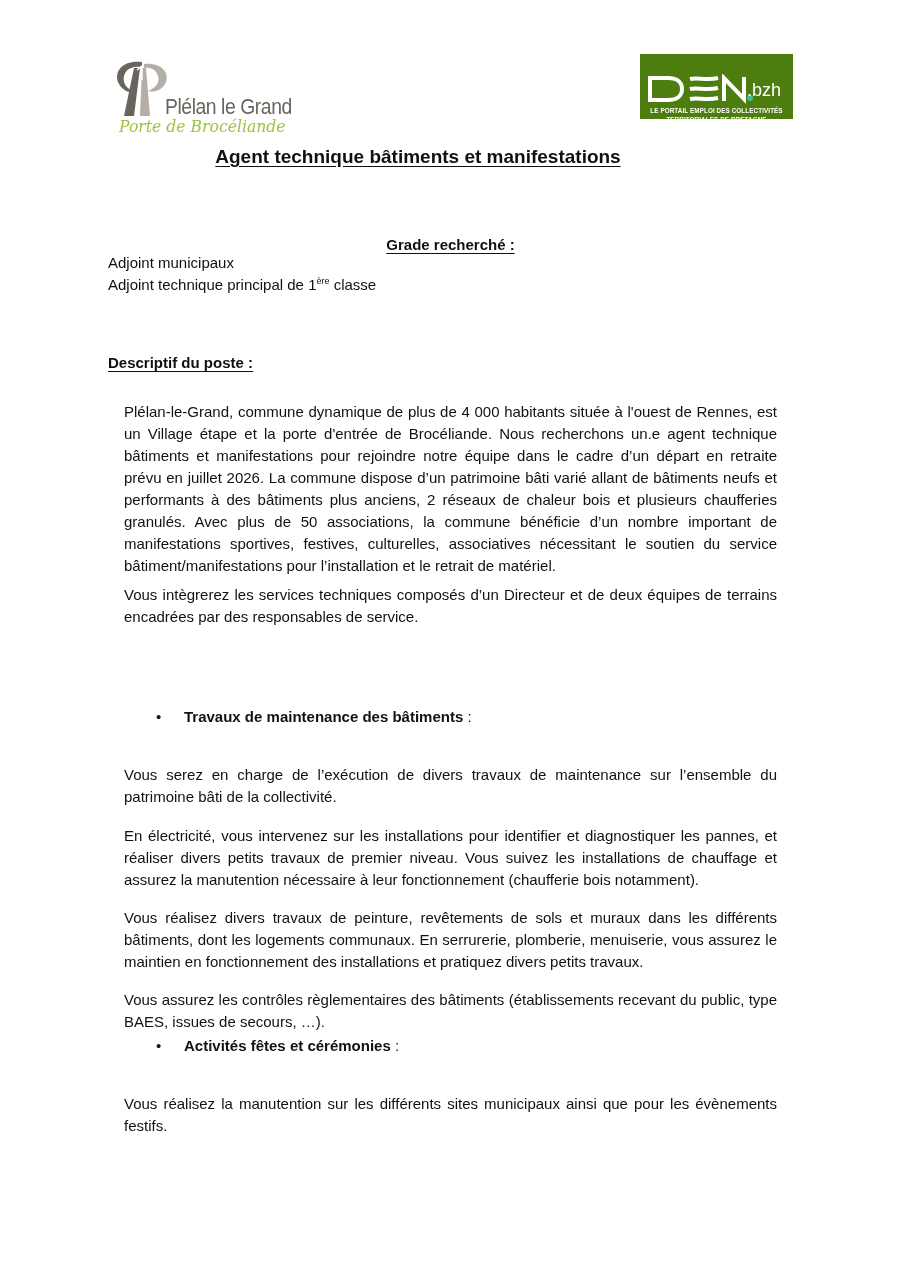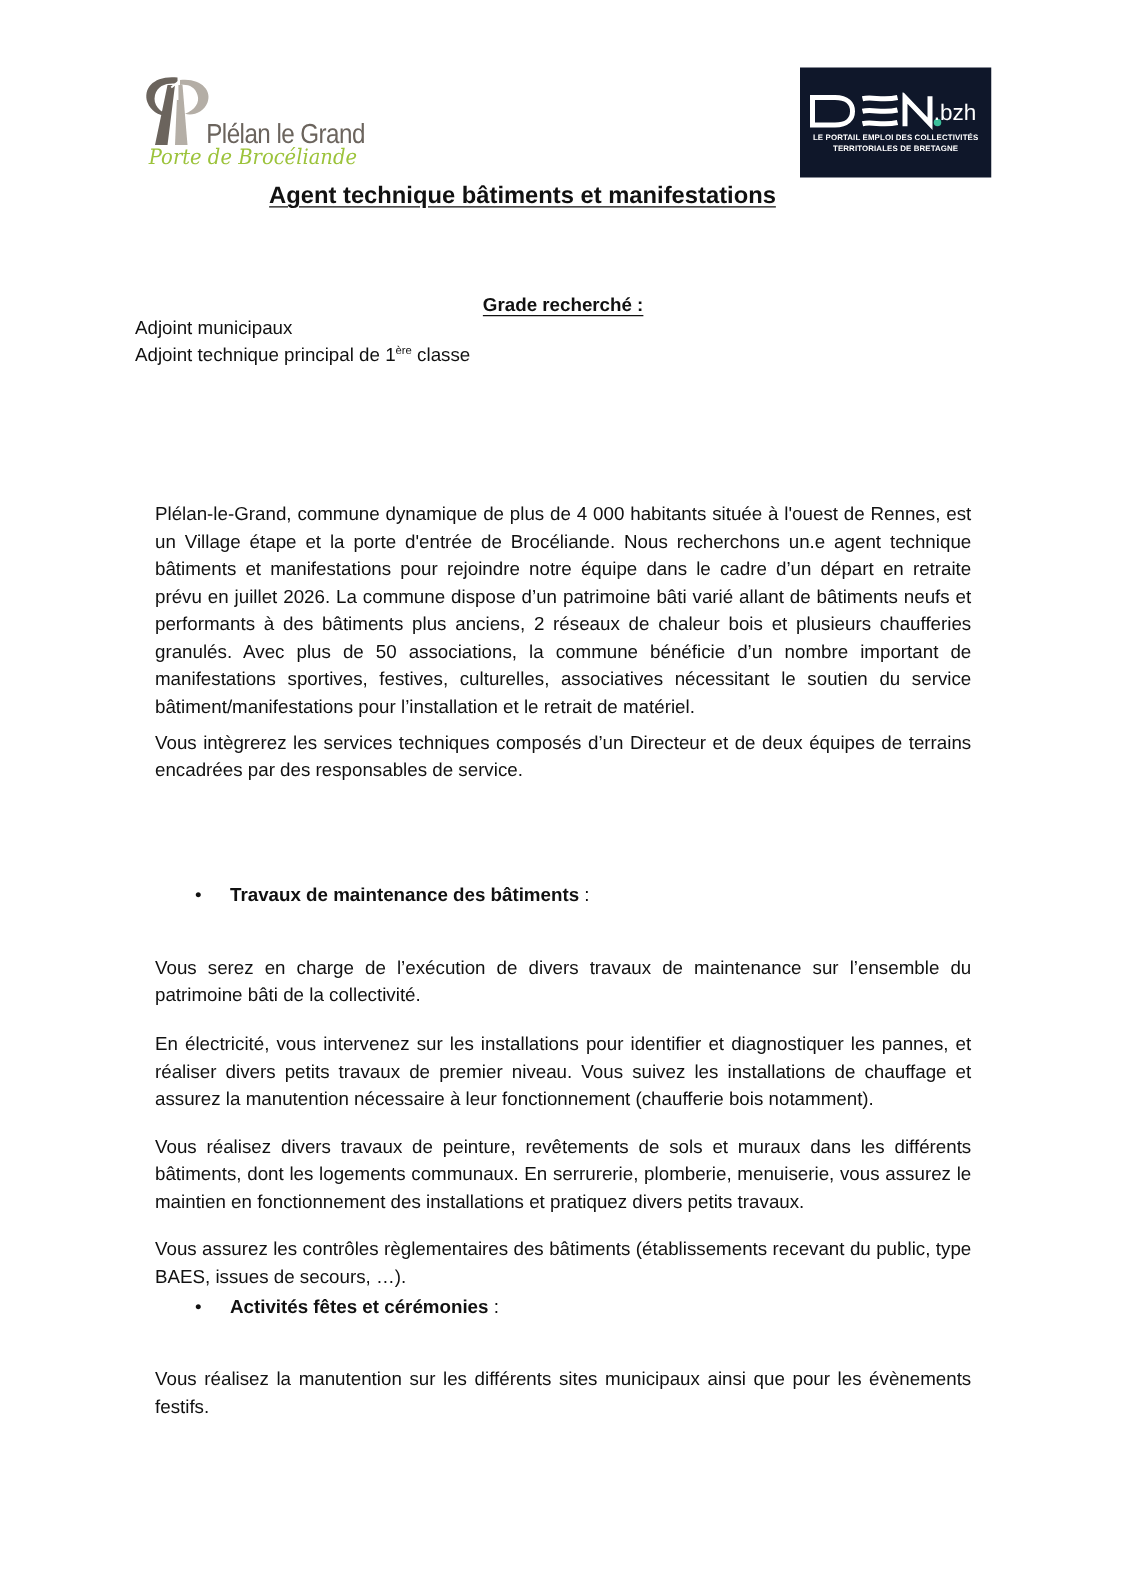--- a/index.html
+++ b/index.html
@@ -8,21 +8,21 @@
   .page { position:absolute; left:0; top:0; width:900px; height:1273px; }
 
   
   .logo-left { position:absolute; left:112px; top:58px; width:180px; height:80px; }
   .logo-left svg { position:absolute; left:0; top:0; }
   .logo-left .town-name { position:absolute; left:53px; top:36px; font-size:22px; color:#6b645d;
         letter-spacing:-0.5px; font-family:"Liberation Sans", sans-serif; white-space:nowrap; transform:scaleX(0.88); transform-origin:left top; }
   .logo-left .tagline { position:absolute; left:7px; top:58px; font-size:17px; color:#9cc33b;
         font-family:"DejaVu Serif", serif; font-style:italic; white-space:nowrap; transform:scaleX(0.92); transform-origin:left top; }
 
-  .logo-right { position:absolute; left:640px; top:54px; width:153px; height:88px; background:#0f172a; }
+  .logo-right { position:absolute; left:640px; top:54px; width:153px; height:65px; background:#4d7c0f; }
   .logo-right .den { position:absolute; left:8px; top:20px; width:140px; height:30px; }
   .logo-right .den-bzh { position:absolute; left:107px; top:26px; color:#fff; font-size:18px; }
   .logo-right .sub { position:absolute; left:0; width:153px; top:52px; text-align:center; color:#fff;
         font-size:6.3px; line-height:9px; font-weight:bold; letter-spacing:0.1px; }
 
   .title { position:absolute; left:0; width:836px; top:146px; text-align:center; font-weight:bold;
            font-size:19px; text-decoration:underline; text-underline-offset:3px; color:#111; }
 
   .content { position:absolute; left:108px; width:685px; font-size:15px; line-height:22px; color:#111; }
   .h { font-weight:bold; text-decoration:underline; text-underline-offset:3px; }
@@ -72,20 +72,23 @@
   <div class="title">Agent technique bâtiments et manifestations</div>
 
   <div class="content" style="top:234px;text-align:center;">
     <div class="h">Grade recherché :</div>
   </div>
   <div class="content" style="top:252px;">
     <div><span>Adjoint municipaux</span></div>
     <div><span>Adjoint technique principal de 1</span><sup>ère</sup><span> classe</span></div>
   </div>
 
+  <div class="content" style="top:352px;">
+    <div class="h">Descriptif du poste :</div>
+  </div>
   <div class="content" style="top:385px;">
     <p class="p">Plélan-le-Grand, commune dynamique de plus de 4 000 habitants située à l'ouest de Rennes, est un Village étape et la porte d'entrée de Brocéliande. Nous recherchons un.e agent technique bâtiments et manifestations pour rejoindre notre équipe dans le cadre d’un départ en retraite prévu en juillet 2026. La commune dispose d’un patrimoine bâti varié allant de bâtiments neufs et performants à des bâtiments plus anciens, 2 réseaux de chaleur bois et plusieurs chaufferies granulés. Avec plus de 50 associations, la commune bénéficie d’un nombre important de manifestations sportives, festives, culturelles, associatives nécessitant le soutien du service bâtiment/manifestations pour l’installation et le retrait de matériel.</p>
   </div>
   <div class="content" style="top:568px;">
     <p class="p">Vous intègrerez les services techniques composés d’un Directeur et de deux équipes de terrains encadrées par des responsables de service.</p>
   </div>
 
 
   <div class="bullet" style="top:706px;">
     <span class="dot">•</span>

